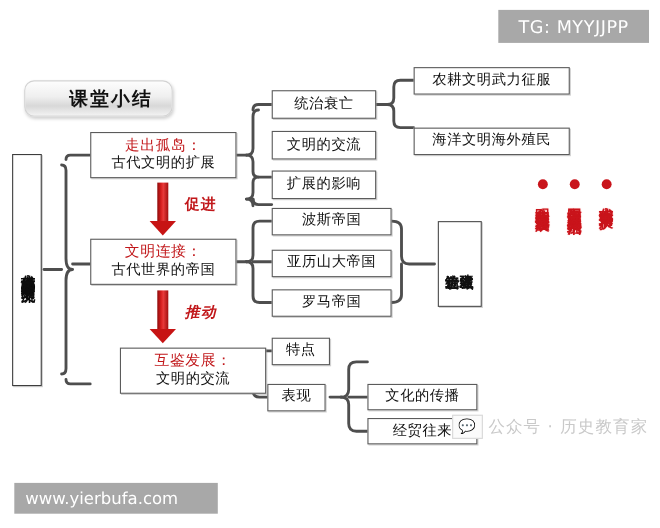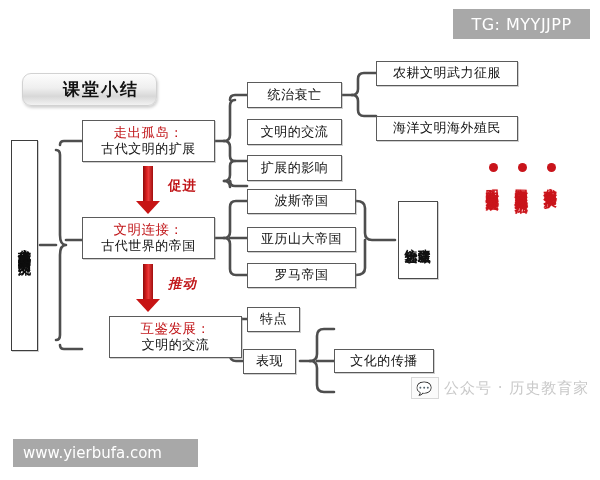--- a/index.html
+++ b/index.html
@@ -296,20 +296,21 @@
 
   <div class="vert-grid" style="left:398px; top:201px; width:40px; height:78px;">
     <span class="col">建立疆域</span>
     <span class="col">统治衰亡</span>
   </div>
 
   <div class="node lvl2" style="left:247px; top:307px; width:53px; height:25px;">特点</div>
   <div class="node lvl2" style="left:243px; top:349px; width:53px; height:25px;">表现</div>
 
   <div class="node lvl3" style="left:334px; top:349px; width:100px; height:24px;">文化的传播</div>
+  <div class="node lvl3" style="left:334px; top:380px; width:100px; height:24px;">经贸往来</div>
 
   <div class="q-dot" style="left:547px; top:163px;"></div>
   <div class="question" style="left:543px; top:178px; height:200px;">古代文明如何扩展？</div>
 
   <div class="q-dot" style="left:518px; top:163px;"></div>
   <div class="question" style="left:514px; top:178px; height:215px;">帝国如何形成并巩固其统治？</div>
 
   <div class="q-dot" style="left:489px; top:163px;"></div>
   <div class="question" style="left:485px; top:178px; height:205px;">文明的交流如何促进发展？</div>
 

